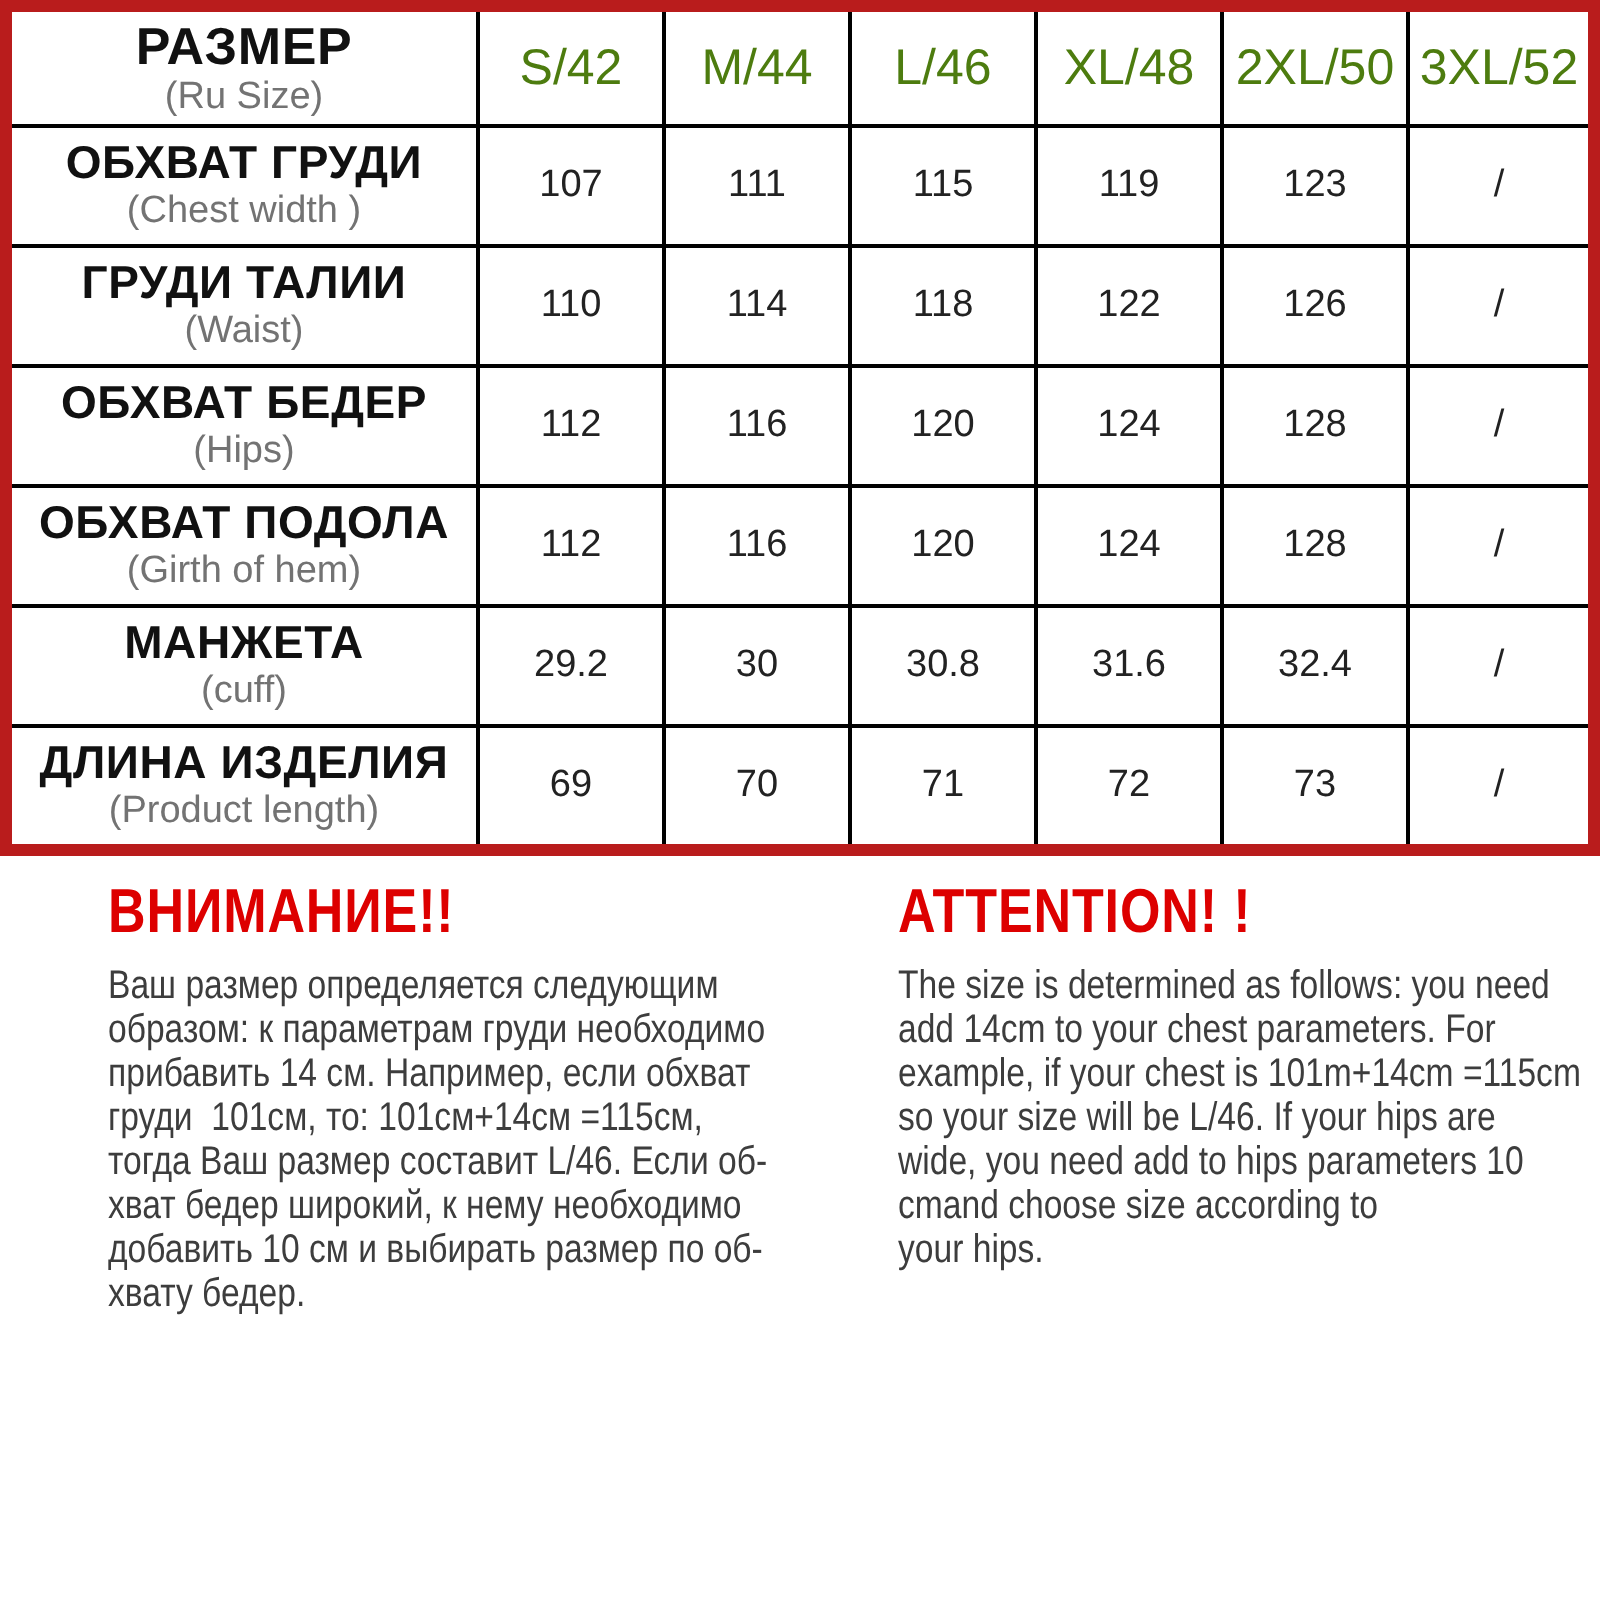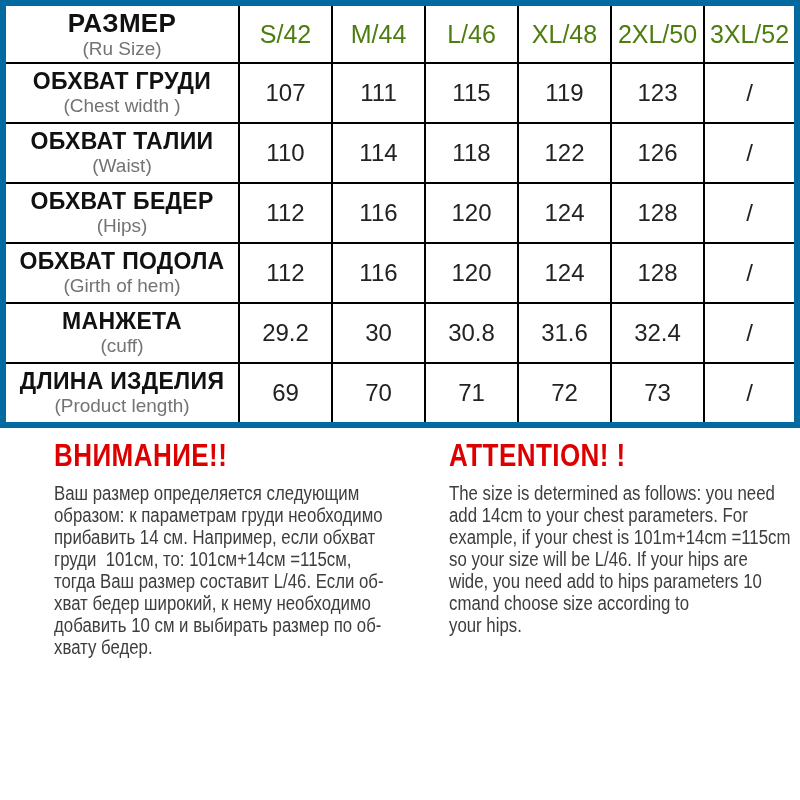--- a/index.html
+++ b/index.html
@@ -1,24 +1,24 @@
 <!DOCTYPE html>
 <html><head>
 <meta charset="utf-8">
 <style>
   html,body{margin:0;padding:0;background:#ffffff;}
   body{width:800px;height:800px;overflow:hidden;
        font-family:"Liberation Sans","DejaVu Sans",sans-serif;color:#1a1a1a;}
 
   
   table.size-table{border-collapse:collapse;table-layout:fixed;
-    width:800px;border:6px solid #0369a1;}
+    width:800px;border:6px solid #b91c1c;}
   .size-table th,.size-table td{border:2px solid #000;text-align:center;
     vertical-align:middle;padding:0;}
-  .size-table td{height:58px;font-size:24px;color:#222;}
+  .size-table td{height:58px;font-size:19px;color:#222;}
   .size-table tr.hdr th{height:56px;}
   col.c-label{width:236px;}
   .label-cell{line-height:1.12;}
   .lbl{display:block;font-weight:bold;font-size:23px;letter-spacing:.3px;color:#111;}
   .hdr .lbl{font-size:26px;}
   .sub{display:block;font-weight:normal;font-size:19px;color:#737373;}
   .size-head{font-weight:normal;font-size:25px;color:#4d7c0f;}
 
   
   .notes{position:relative;height:235px;margin-left:32px;}
@@ -65,21 +65,21 @@
     <td>107</td>
     <td>111</td>
     <td>115</td>
     <td>119</td>
     <td>123</td>
     <td>/</td>
   </tr>
 
   <tr>
     <th class="label-cell">
-      <span class="lbl">ОБХВАТ ТАЛИИ</span>
+      <span class="lbl">ГРУДИ ТАЛИИ</span>
       <span class="sub">(Waist)</span>
     </th>
     <td>110</td>
     <td>114</td>
     <td>118</td>
     <td>122</td>
     <td>126</td>
     <td>/</td>
   </tr>
 

